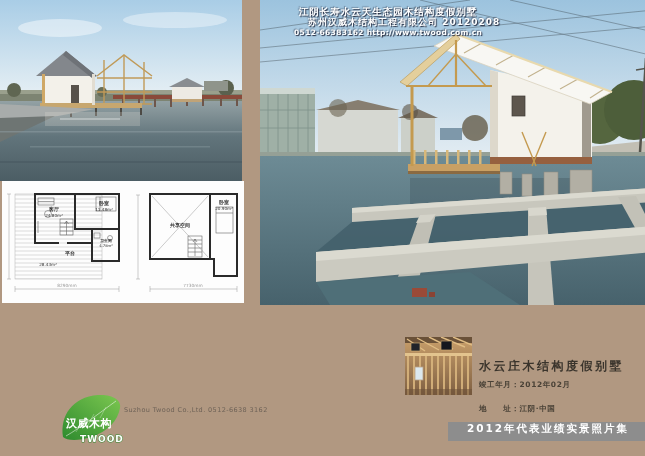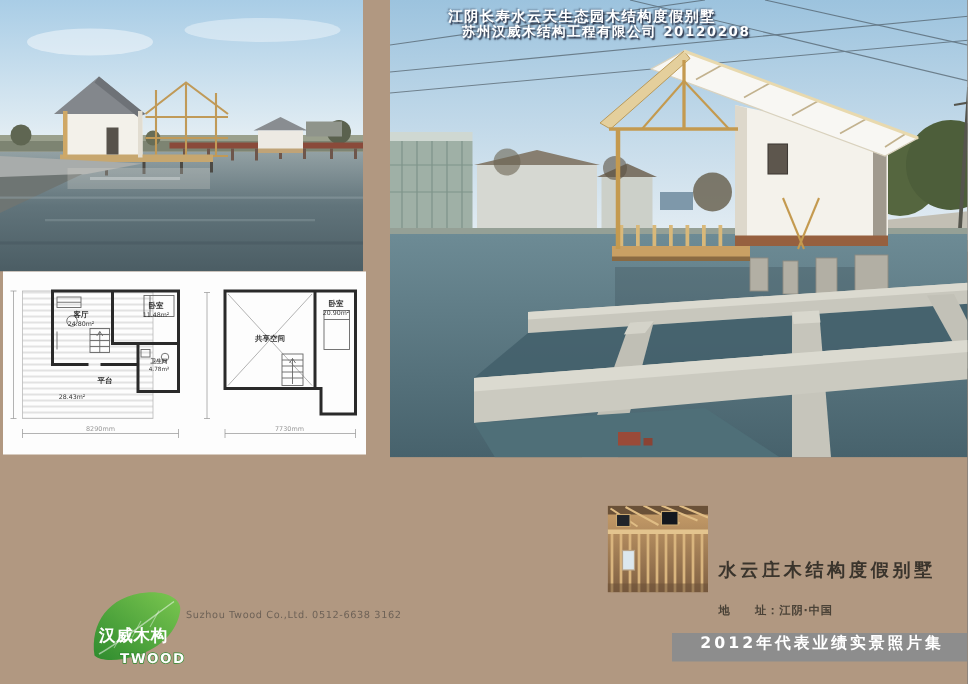--- a/index.html
+++ b/index.html
@@ -30,21 +30,21 @@
 
   
   .logo-wrap{position:absolute;left:58px;top:392px;width:66px;height:54px;}
   .company{position:absolute;left:124px;top:404px;color:#50463b;}
   .company .cn{font-size:9px;font-weight:bold;letter-spacing:1px;color:#544a3e;}
   .company .en{font-size:6.5px;margin-top:2px;letter-spacing:.4px;color:#6e6257;}
 
   
   .interior{position:absolute;left:405px;top:337px;width:67px;height:58px;}
   .project{position:absolute;left:479px;top:358px;color:#3e372f;}
-  .project .title{font-size:12px;font-weight:bold;letter-spacing:2.5px;color:#3a342c;margin-top:14px;}
+  .project .title{font-size:12px;font-weight:bold;letter-spacing:2.5px;color:#3a342c;}
   .project .meta{font-size:7.5px;font-weight:bold;letter-spacing:.6px;color:#4a4237;margin-top:4px;line-height:12px;white-space:pre;}
 
   
   .banner{
     position:absolute;left:448px;top:422px;width:200px;height:19px;
     background:var(--banner-bg,#8d8d8d);
     display:flex;align-items:flex-start;justify-content:center;
   }
   .banner span{color:#fff;font-size:10.5px;font-weight:bold;letter-spacing:2px;white-space:nowrap;}
 </style>
@@ -262,20 +262,21 @@
         <polygon points="56,252 394,226 394,234 56,261" fill="#dbdad0"></polygon>
         <polygon points="56,282 210,272 260,305 70,305" fill="#4f6f78"></polygon>
         <rect x="152" y="288" width="15" height="9" fill="#9a4a38"></rect>
         <rect x="169" y="292" width="6" height="5" fill="#8a4334"></rect>
       </g>
     </svg>
 
     <div class="overlay">
       <div class="l1">江阴长寿水云天生态园木结构度假别墅</div>
       <div class="l2">苏州汉威木结构工程有限公司  20120208</div>
+      <div class="l3">0512-66383162 http://www.twood.com.cn</div>
     </div>
   </div>
 
   <div class="floorplan">
     <svg width="242" height="122" viewBox="0 0 242 122">
       <defs>
         <pattern id="hatch" width="4" height="4" patternUnits="userSpaceOnUse">
           <path d="M0,2 H4" stroke="#c2c2c2" stroke-width="0.6"></path>
         </pattern>
       </defs>
@@ -408,20 +409,21 @@
           <line x1="57" y1="19" x2="57" y2="58"></line>
         <line x1="63" y1="19" x2="63" y2="58"></line>
       </g>
       <rect x="10" y="30" width="8" height="13" fill="#dce8ee" stroke="#b9a488" stroke-width="0.8"></rect>
       <rect x="0" y="52" width="67" height="6" fill="#6e5238" opacity="0.55"></rect>
     </svg>
   </div>
 
   <div class="project">
     <div class="title">水云庄木结构度假别墅</div>
+    <div class="meta">竣工年月：2012年02月</div>
     <div class="meta" style="margin-top:12px;">地　　址：江阴·中国</div>
   </div>
 
   <div class="banner">
     <span>2012年代表业绩实景照片集</span>
   </div>
 
 </div>
 
 </body></html>

